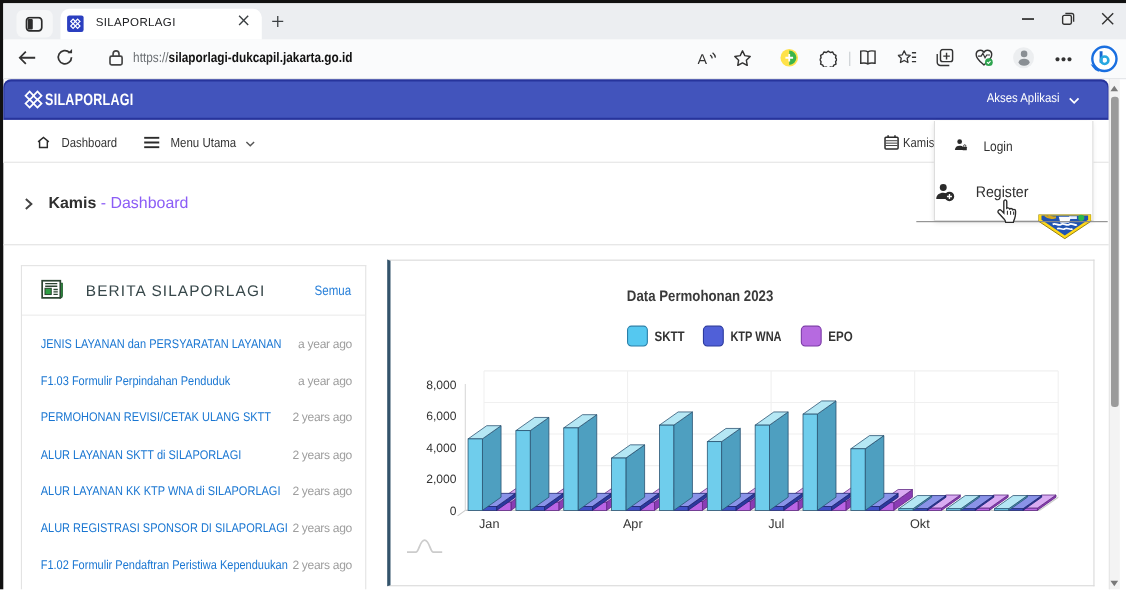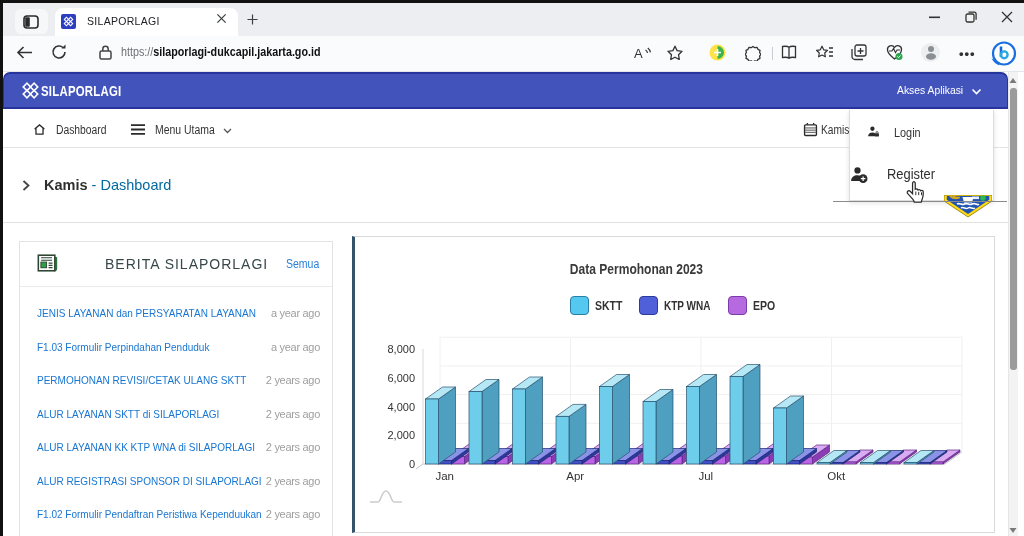--- a/index.html
+++ b/index.html
@@ -143,21 +143,21 @@
 <svg class="abs" style="left:803px;top:122px;" width="15" height="15" viewBox="0 0 24 24">
   <rect x="2.5" y="4.5" width="19" height="17" rx="1.5" fill="#fff" stroke="#2b2b2b" stroke-width="2.2"></rect>
   <path d="M7 4.5 V1.5 M17 4.5 V1.5" stroke="#2b2b2b" stroke-width="2.2"></path>
   <path d="M3.5 9.5 h17 M3.5 13 h17 M3.5 16.5 h17" stroke="#2b2b2b" stroke-width="1.3"></path>
 </svg>
 <div class="abs" style="left:821px;top:123px;font-size:12px;color:#333;transform:scaleX(0.85);transform-origin:left;white-space:nowrap;">Kamis,</div>
 
 <svg class="abs" style="left:22px;top:180px;" width="8" height="11" viewBox="0 0 8 11">
   <path d="M1.5 1 L6.5 5.5 L1.5 10" fill="none" stroke="#444" stroke-width="1.8"></path>
 </svg>
-<div class="abs" style="left:44px;top:177px;font-size:14.5px;color:#2f2f2f;"><b>Kamis</b> <span style="color:#0369a1;">- Dashboard</span></div>
+<div class="abs" style="left:44px;top:177px;font-size:14.5px;color:#2f2f2f;"><b>Kamis</b> <span style="color:#8b5cf6;">- Dashboard</span></div>
 <div class="abs" style="left:3px;top:222px;width:1005px;height:1px;background:#e2e2e2;"></div>
 
 <div class="abs" style="left:849px;top:110px;width:145px;height:91px;background:#fff;border:1px solid #ddd;border-top:none;box-shadow:0 2px 5px rgba(0,0,0,0.12);"></div>
 <svg class="abs" style="left:867px;top:125px;" width="13" height="14" viewBox="0 0 24 24">
   <circle cx="10" cy="6" r="4" fill="#2b2b2b"></circle>
   <path d="M2 20 c0-4.5 3.5-7 8-7 c2.5 0 4.5 .8 6 2 V20 Z" fill="#2b2b2b"></path>
   <rect x="15" y="14.5" width="7" height="6" rx="1" fill="#2b2b2b"></rect>
   <path d="M16.7 14.5 v-1.5 a1.8 1.8 0 0 1 3.6 0 v1.5" fill="none" stroke="#2b2b2b" stroke-width="1.5"></path>
 </svg>
 <div class="abs" style="left:894px;top:126px;font-size:12.5px;color:#333;transform:scaleX(0.87);transform-origin:left;">Login</div>
@@ -186,21 +186,21 @@
   <path d="M10.3 12 v3.8 M13.3 12.3 v3.5 M16.2 12.8 v3" stroke="#2b2b2b" stroke-width="1" fill="none"></path>
 </svg>
 
 <div class="abs" style="left:19px;top:241px;width:314px;height:295px;background:#fff;border:1px solid #e3e3e3;border-bottom:none;"></div>
 <svg class="abs" style="left:36px;top:252px;" width="23" height="22" viewBox="0 0 24 24">
   <path d="M20 6 h2 v12.5 a2 2 0 0 1 -2 2 h-1" fill="#2f9e44" stroke="#1e5c2a" stroke-width="1"></path>
   <rect x="2" y="3.5" width="18" height="17" fill="#fff" stroke="#2c4432" stroke-width="1.7"></rect>
   <rect x="4.8" y="11" width="6.2" height="6.2" fill="#2f9e44" stroke="#2c4432" stroke-width="1"></rect>
   <path d="M5 6.3 h12 M5 9 h12 M13.2 12.2 h4.3 M13.2 14.6 h4.3 M13.2 17 h4.3" stroke="#2c4432" stroke-width="1.3"></path>
 </svg>
-<div class="abs" style="left:78px;top:256px;font-size:14px;color:#37474a;letter-spacing:1px;margin-left:27px;">BERITA SILAPORLAGI</div>
+<div class="abs" style="left:78px;top:256px;font-size:14px;color:#37474a;letter-spacing:1px;">BERITA SILAPORLAGI</div>
 <div class="abs" style="left:286px;top:257px;font-size:12.5px;color:#2980d9;transform:scaleX(0.84);transform-origin:left;">Semua</div>
 <div class="abs" style="left:20px;top:286px;width:312px;height:1px;background:#ececec;"></div>
 
 <div id="news">
     <div class="abs" style="left:37px;top:307px;font-size:11.5px;color:#1976d2;transform:scaleX(0.87);transform-origin:left;white-space:nowrap;">JENIS LAYANAN dan PERSYARATAN LAYANAN</div>
     <div class="abs" style="left:242px;top:307px;width:78px;text-align:right;font-size:11px;color:#9e9e9e;letter-spacing:-0.3px;">a year ago</div>
     <div class="abs" style="left:37px;top:340.5px;font-size:11.5px;color:#1976d2;transform:scaleX(0.87);transform-origin:left;white-space:nowrap;">F1.03 Formulir Perpindahan Penduduk</div>
     <div class="abs" style="left:242px;top:340.5px;width:78px;text-align:right;font-size:11px;color:#9e9e9e;letter-spacing:-0.3px;">a year ago</div>
     <div class="abs" style="left:37px;top:374px;font-size:11.5px;color:#1976d2;transform:scaleX(0.87);transform-origin:left;white-space:nowrap;">PERMOHONAN REVISI/CETAK ULANG SKTT</div>
     <div class="abs" style="left:242px;top:374px;width:78px;text-align:right;font-size:11px;color:#9e9e9e;letter-spacing:-0.3px;">2 years ago</div>

